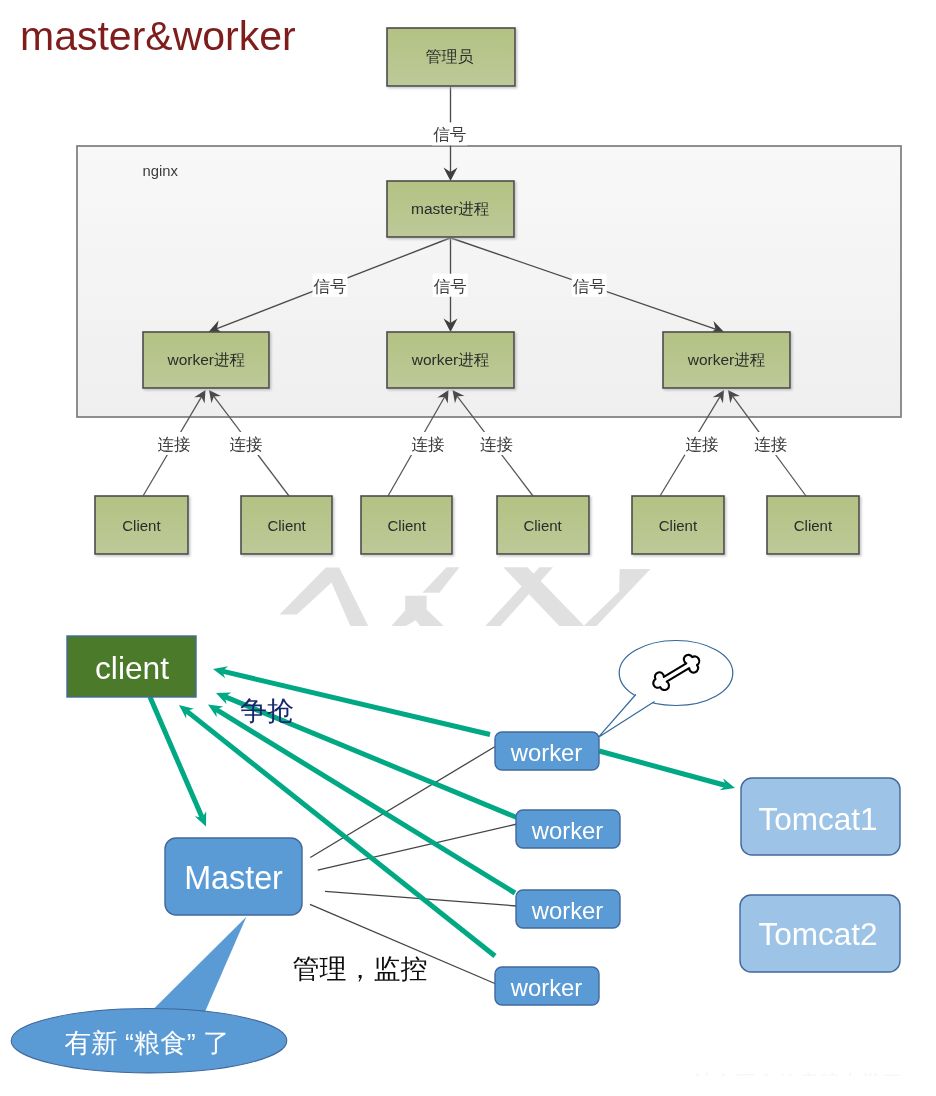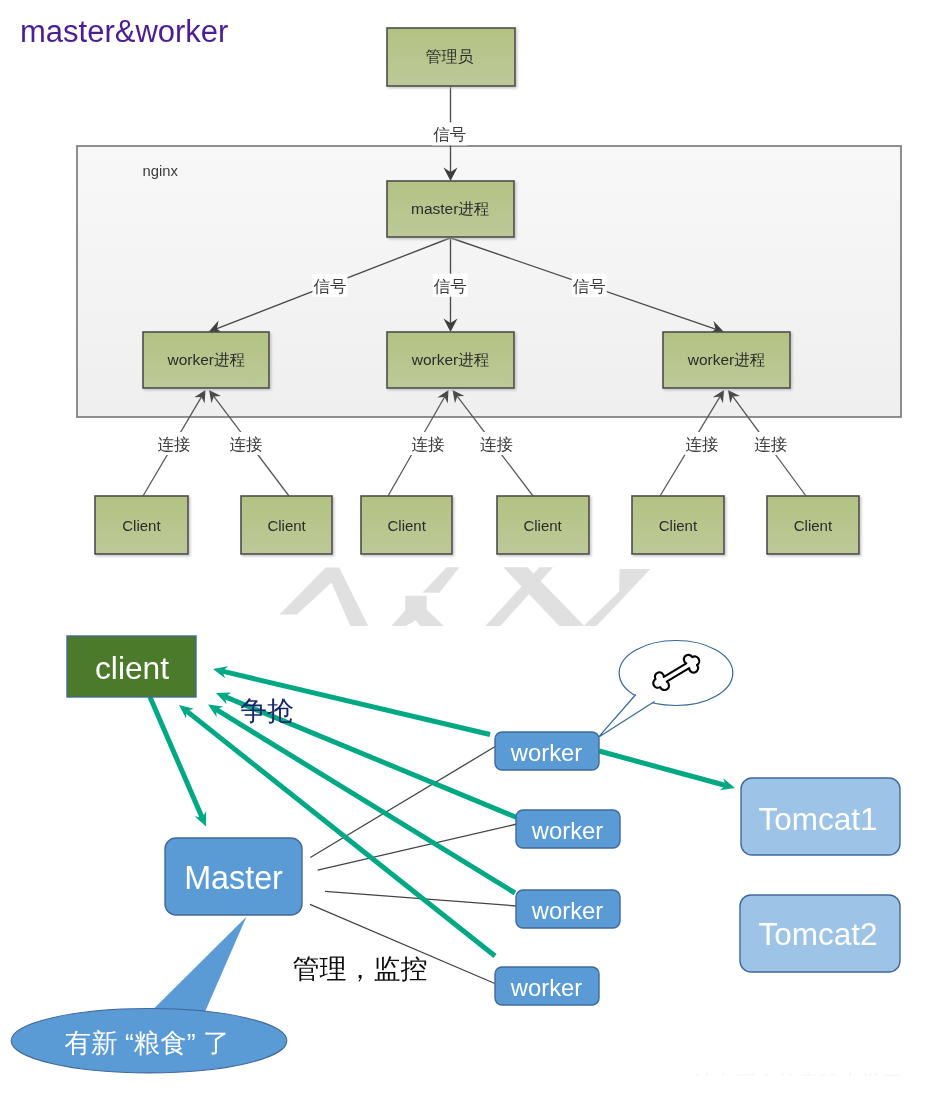--- a/index.html
+++ b/index.html
@@ -1,20 +1,20 @@
 <!DOCTYPE html>
 <html><head>
 <meta charset="utf-8">
 <title>master&amp;worker</title>
 <style>
   html,body{margin:0;padding:0;background:#ffffff;}
   body{width:936px;height:1096px;overflow:hidden;font-family:"Liberation Sans",sans-serif;}
   #stage{position:relative;width:936px;height:1096px;background:#fff;}
   svg.layer{position:absolute;left:0;top:0;width:936px;height:1096px;overflow:visible;}
-  .title{position:absolute;left:20px;top:16px;font-size:31px;color:#4c1d95;line-height:1;white-space:nowrap;}
+  .title{position:absolute;left:20px;top:16px;font-size:41px;color:#7f1d1d;line-height:1;white-space:nowrap;}
   text{font-family:"Liberation Sans",sans-serif;}
   .gbox-t{font-size:15px;fill:#2b2b2b;}
   .gbox-t2{font-size:15.5px;fill:#2b2b2b;}
   .sig{font-size:16.5px;fill:#3a3a3a;}
   .nginx-t{font-size:14.8px;fill:#3c3c3c;}
   .wm{fill:#e0e0e0;}
   .bw{font-size:31.7px;fill:#ffffff;}
   .bw2{font-size:23.8px;fill:#ffffff;}
   .bw3{font-size:31.5px;fill:#ffffff;}
   .bw4{font-size:32.3px;fill:#ffffff;}

